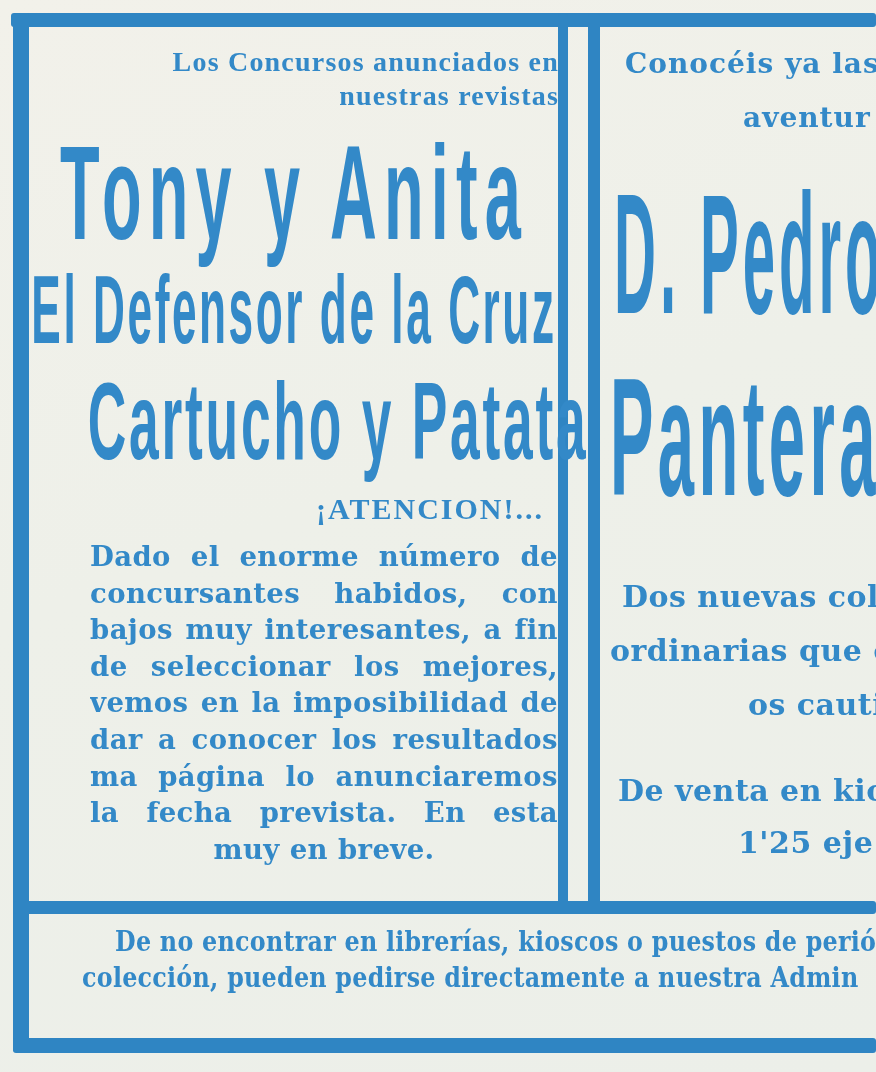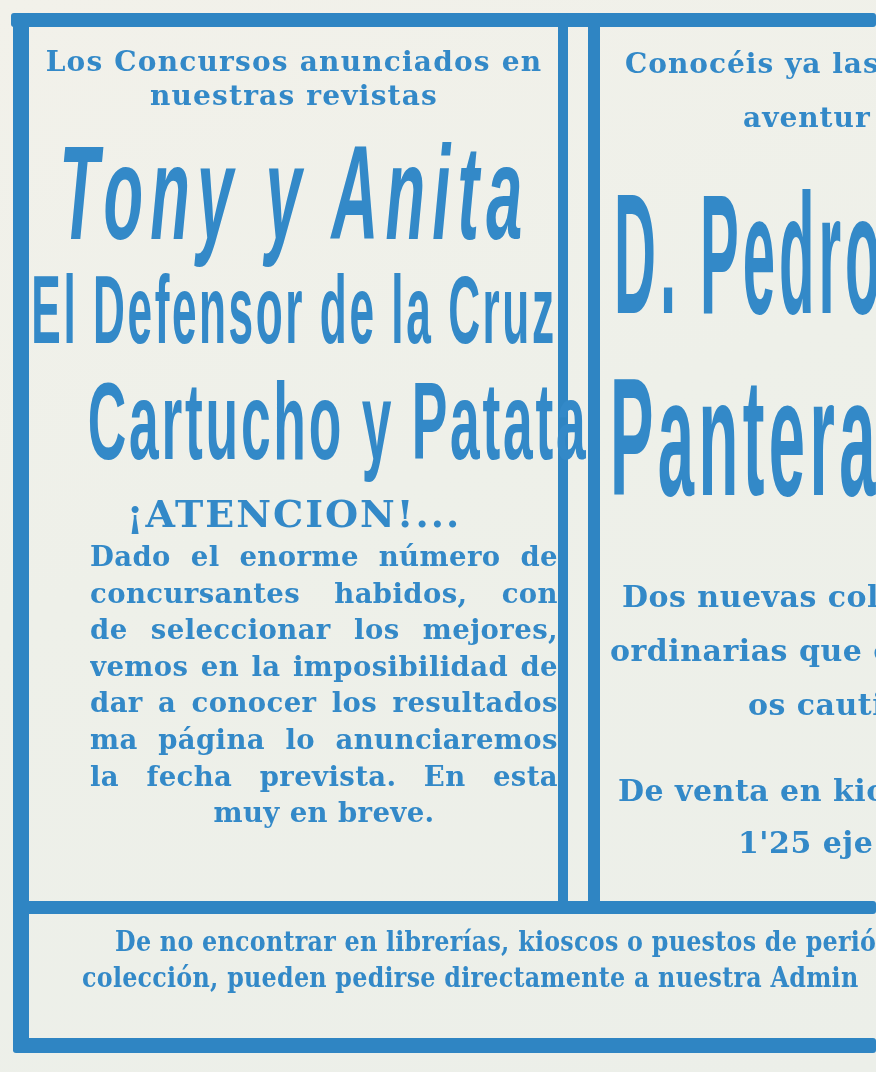--- a/index.html
+++ b/index.html
@@ -11,21 +11,21 @@
   .stage{
     position:relative;width:876px;height:1072px;overflow:hidden;
     background:linear-gradient(160deg,#f2f1ea 0%,#eef0e9 45%,#ecefe9 100%);
     font-family:"DejaVu Serif",serif;color:var(--ink);
   }
   
   .rule{position:absolute;background:var(--rule);border-radius:3px;}
   
   .sline{position:absolute;font-weight:bold;color:var(--ink);white-space:nowrap;
          font-family:"DejaVu Serif",serif;letter-spacing:.5px;line-height:1.15;}
-  .centered{white-space:normal;text-align:center;}
+  .centered{white-space:normal;text-align:right;font-family:Liberation Serif, serif;}
   
   .disp-wrap{position:absolute;display:flex;align-items:center;justify-content:center;}
   .disp-wrap.left-align{justify-content:flex-start;}
   .disp{font-family:"Liberation Sans","DejaVu Sans",sans-serif;font-weight:bold;
         white-space:nowrap;color:var(--ink);line-height:1;}
   #l-title1 .disp{font-size:72px;letter-spacing:8px;transform:scale(.90,1.85);}
   #l-title2 .disp{font-size:52px;letter-spacing:3px;transform:scale(.85,1.85);}
   #l-title3 .disp{font-size:58px;letter-spacing:3px;transform:scale(.92,1.90);}
   #r-title1 .disp{font-size:88px;letter-spacing:6px;transform:scale(.66,1.95);transform-origin:left center;}
   #r-title2 .disp{font-size:88px;letter-spacing:6px;transform:scale(.74,1.90);transform-origin:left center;}
@@ -47,35 +47,36 @@
   <div class="rule" style="left:13px;top:13px;width:16px;height:1039px;"></div>
   <div class="rule" style="left:13px;top:1038px;width:863px;height:15px;"></div>
   <div class="rule" style="left:558px;top:14px;width:10px;height:898px;"></div>
   <div class="rule" style="left:588px;top:14px;width:12px;height:898px;"></div>
   <div class="rule" style="left:14px;top:901px;width:862px;height:13px;"></div>
 
   <div>
     <div class="sline centered" style="left:29px;width:530px;top:46px;font-size:28px;letter-spacing:1.2px;">Los Concursos anunciados en</div>
     <div class="sline centered" style="left:29px;width:530px;top:80px;font-size:28px;letter-spacing:1.2px;">nuestras revistas</div>
 
-    <div class="disp-wrap" id="l-title1" style="left:29px;top:134px;width:530px;height:118px;font-style:italic;">
+    <div class="disp-wrap" id="l-title1" style="left:29px;top:134px;width:530px;height:118px;">
       <span class="disp">Tony y Anita</span>
     </div>
     <div class="disp-wrap" id="l-title2" style="left:29px;top:260px;width:530px;height:100px;">
       <span class="disp">El Defensor de la Cruz</span>
     </div>
     <div class="disp-wrap" id="l-title3" style="left:29px;top:366px;width:530px;height:110px;margin-left:44px;">
       <span class="disp">Cartucho y Patata</span>
     </div>
 
-    <div class="sline centered" style="left:29px;width:530px;top:492px;font-size:38px;letter-spacing:2px;">¡ATENCION!...</div>
+    <div class="sline centered" style="left:14px;width:530px;top:492px;font-size:30px;letter-spacing:2px;">¡ATENCION!...</div>
 
     <div class="para">
       <div class="pline">Dado el enorme número de</div>
       <div class="pline">concursantes habidos, con tra-</div>
+      <div class="pline">bajos muy interesantes, a fin</div>
       <div class="pline">de seleccionar los mejores, nos</div>
       <div class="pline">vemos en la imposibilidad de</div>
       <div class="pline">dar a conocer los resultados en</div>
       <div class="pline">ma página lo anunciaremos</div>
       <div class="pline">la fecha prevista. En esta mis-</div>
       <div class="pline last">muy en breve.</div>
     </div>
   </div>
 
   <div>

